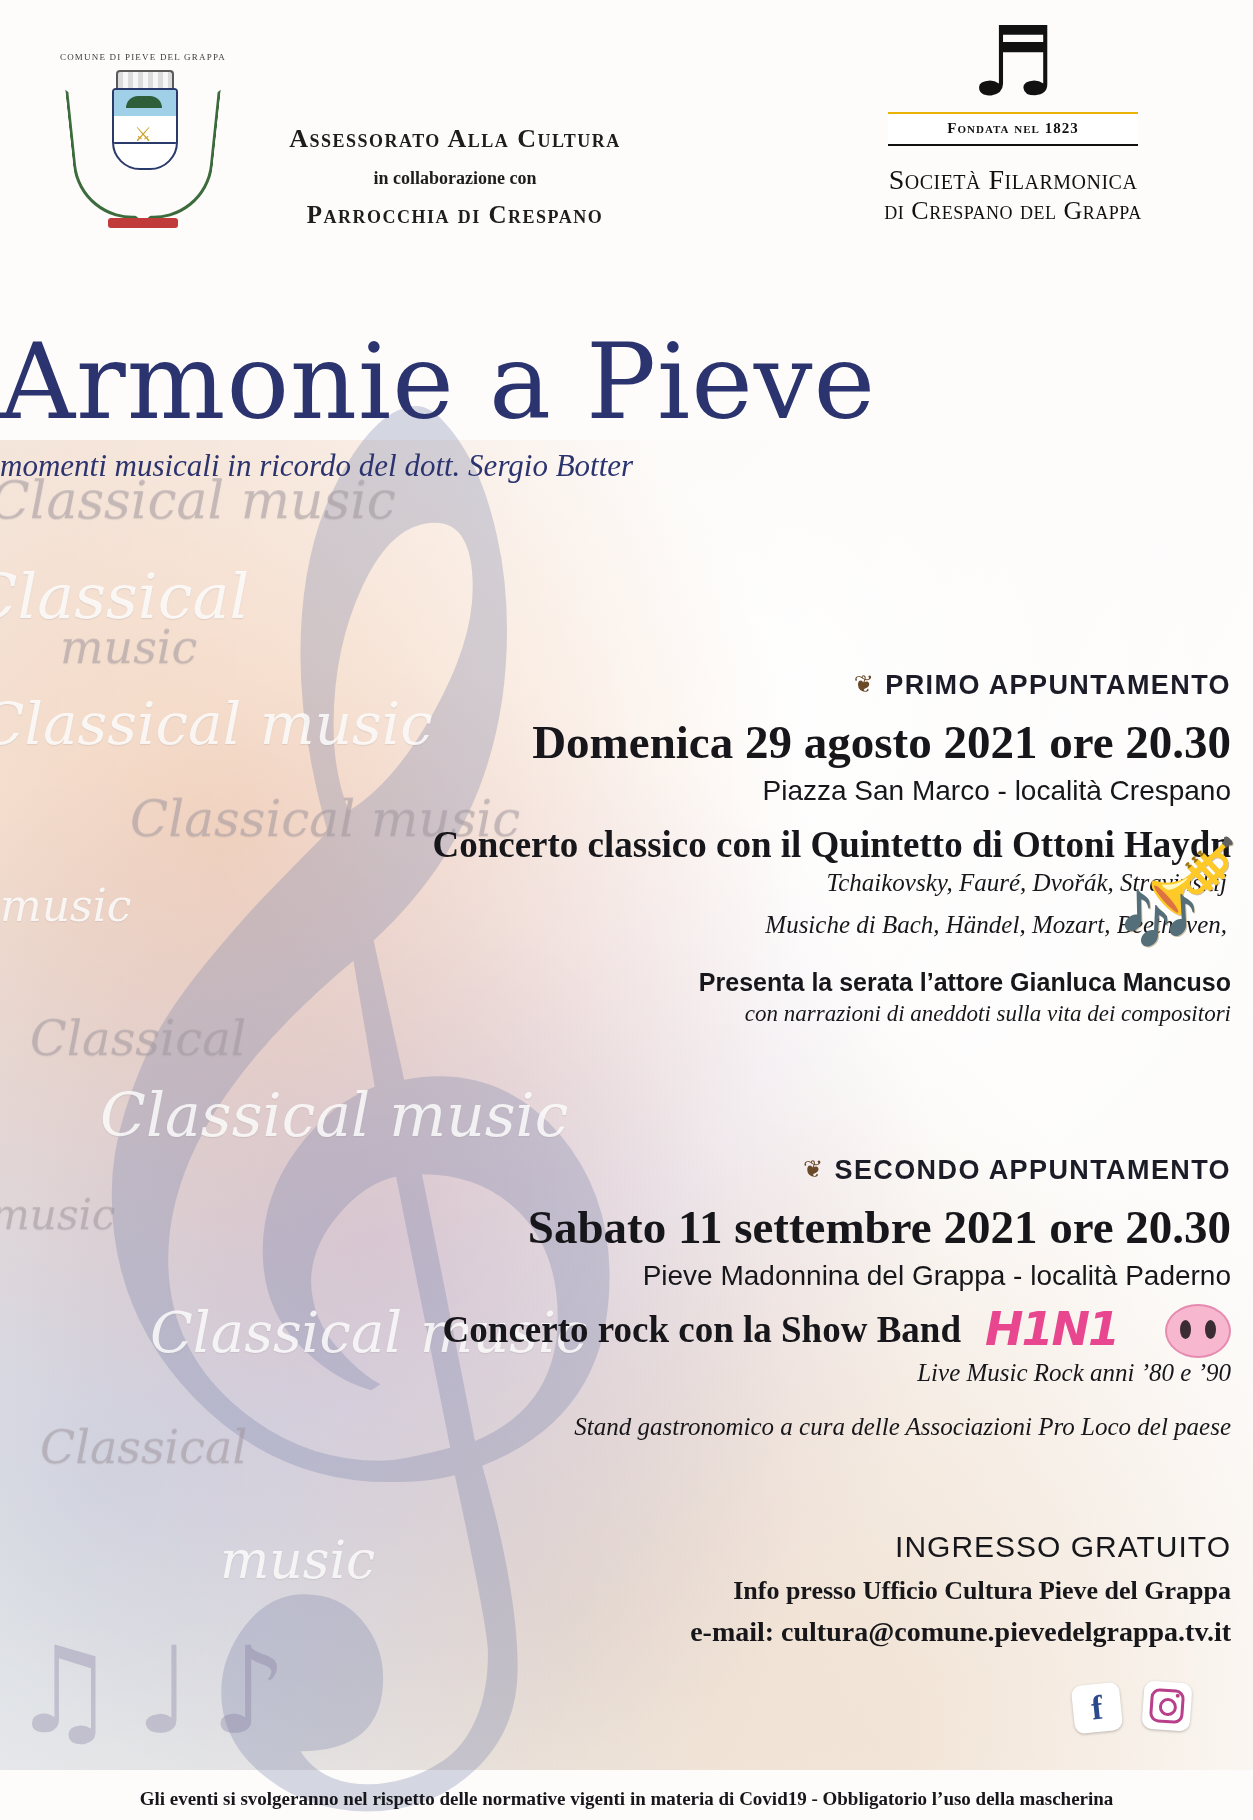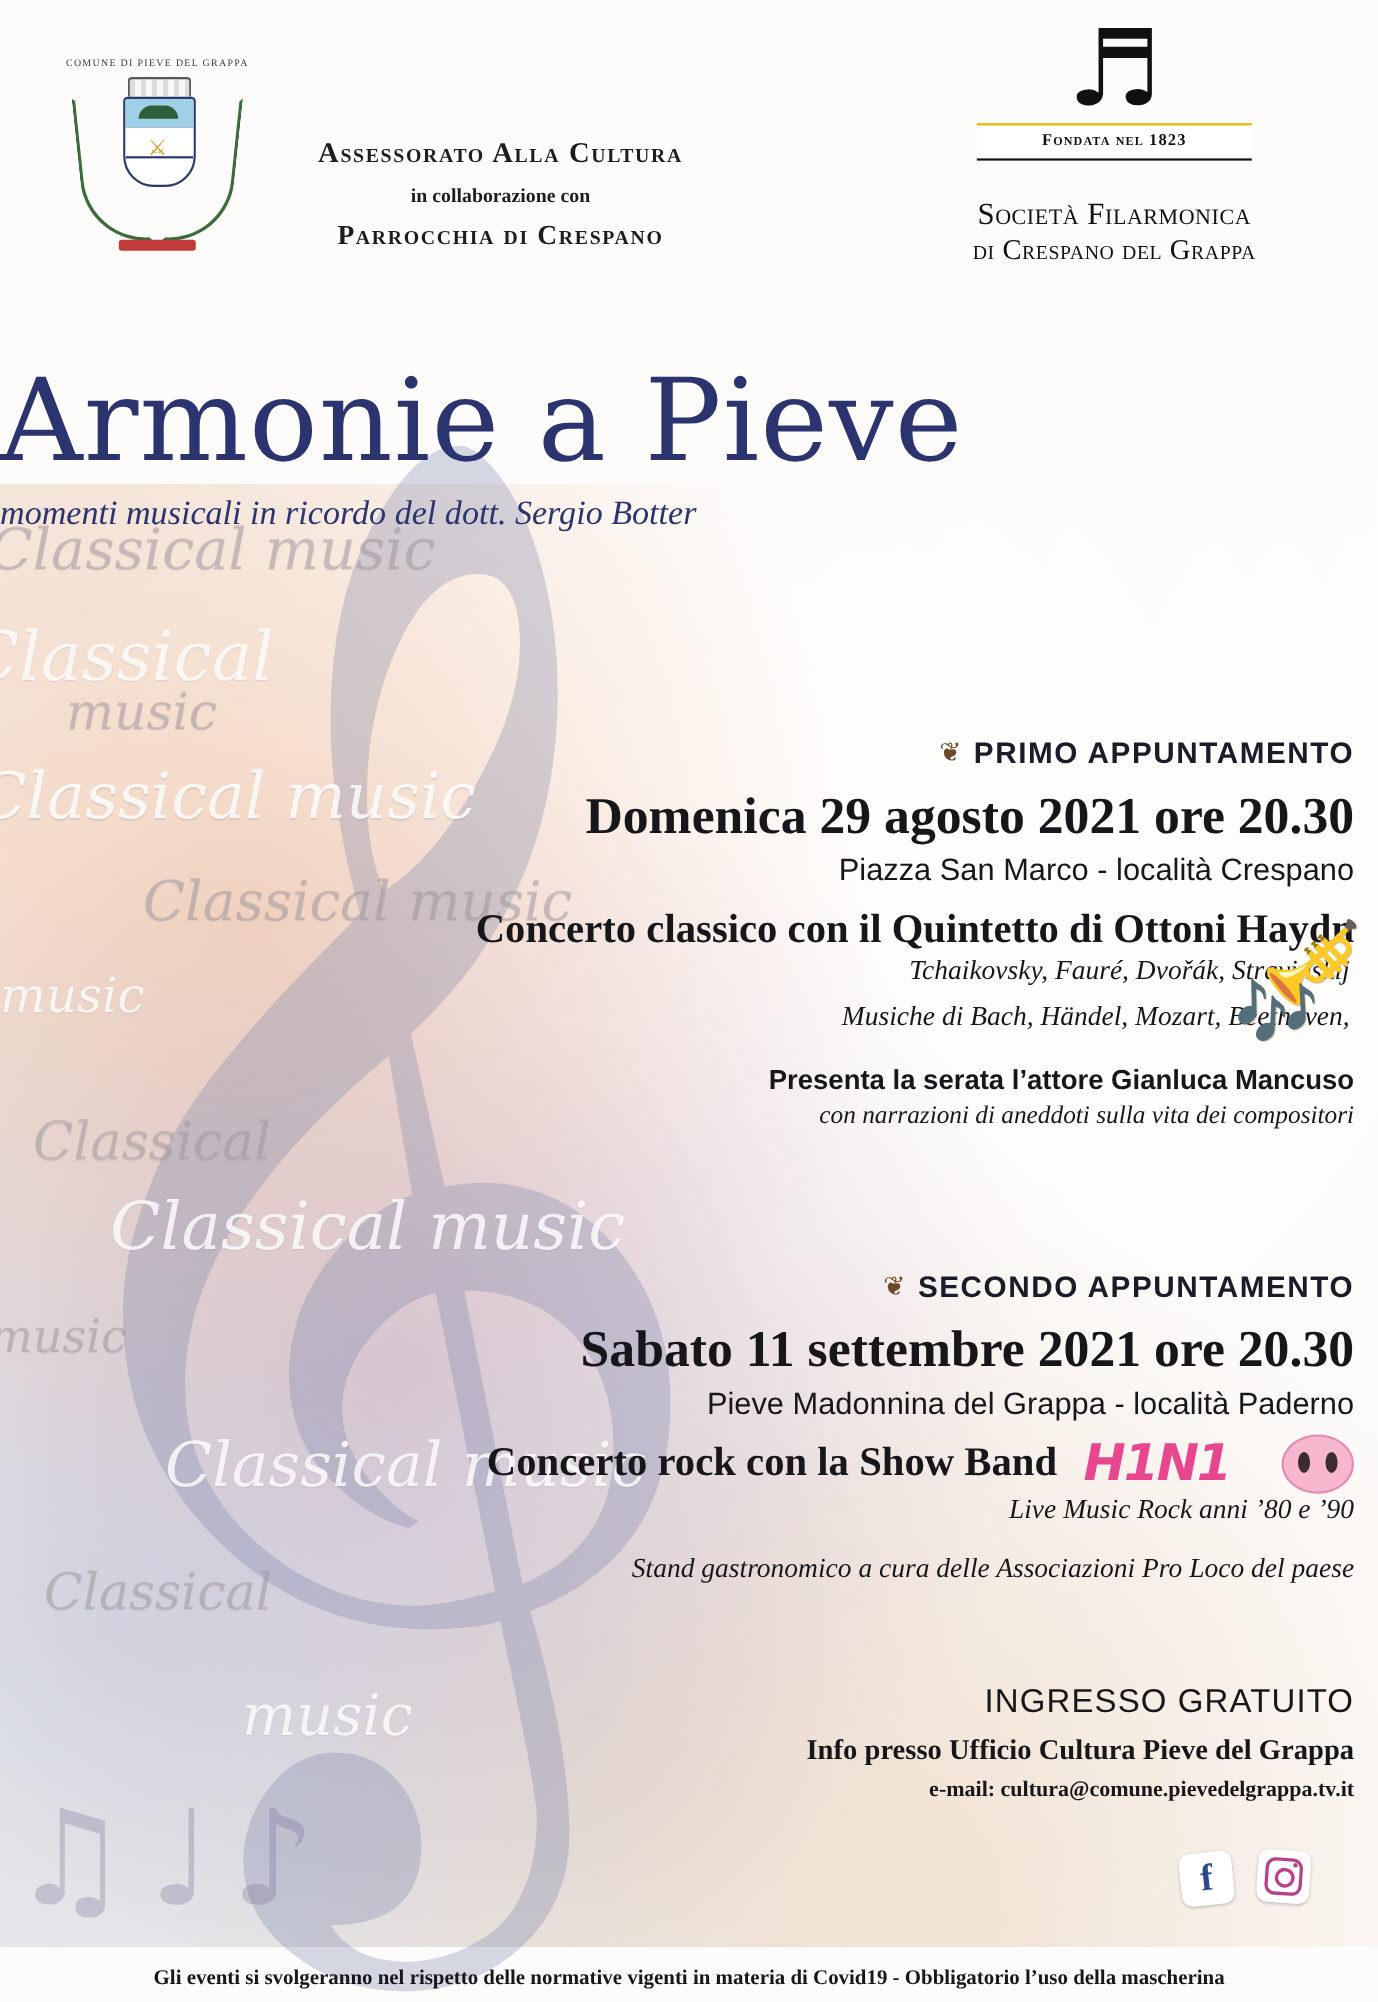--- a/index.html
+++ b/index.html
@@ -215,21 +215,21 @@
     border-top: 2px solid #eab308;
     border-bottom: 2px solid #111;
     line-height: 28px;
     font-size: 15px;
     font-weight: bold;
     font-variant: small-caps;
     letter-spacing: 1px;
     color: #111;
   }
   .filarmonica .name1 {
-    margin-top: 30px;
+    margin-top: 14px;
     font-size: 28px;
     font-variant: small-caps;
     letter-spacing: 0.5px;
     color: #111;
     white-space: nowrap;
   }
   .filarmonica .name2 {
     font-size: 26px;
     font-variant: small-caps;
     letter-spacing: 0.5px;
@@ -403,21 +403,21 @@
   }
   .info .office {
     font-family: "Liberation Serif", serif;
     font-weight: bold;
     font-size: 26px;
     margin-top: 12px;
   }
   .info .email {
     font-family: "Liberation Serif", serif;
     font-weight: bold;
-    font-size: 20px;
+    font-size: 28px;
     margin-top: 10px;
   }
   .info .tel {
     font-family: "Liberation Serif", serif;
     font-weight: bold;
     font-size: 24px;
     margin-top: 10px;
     margin-right: 130px;
   }
 

